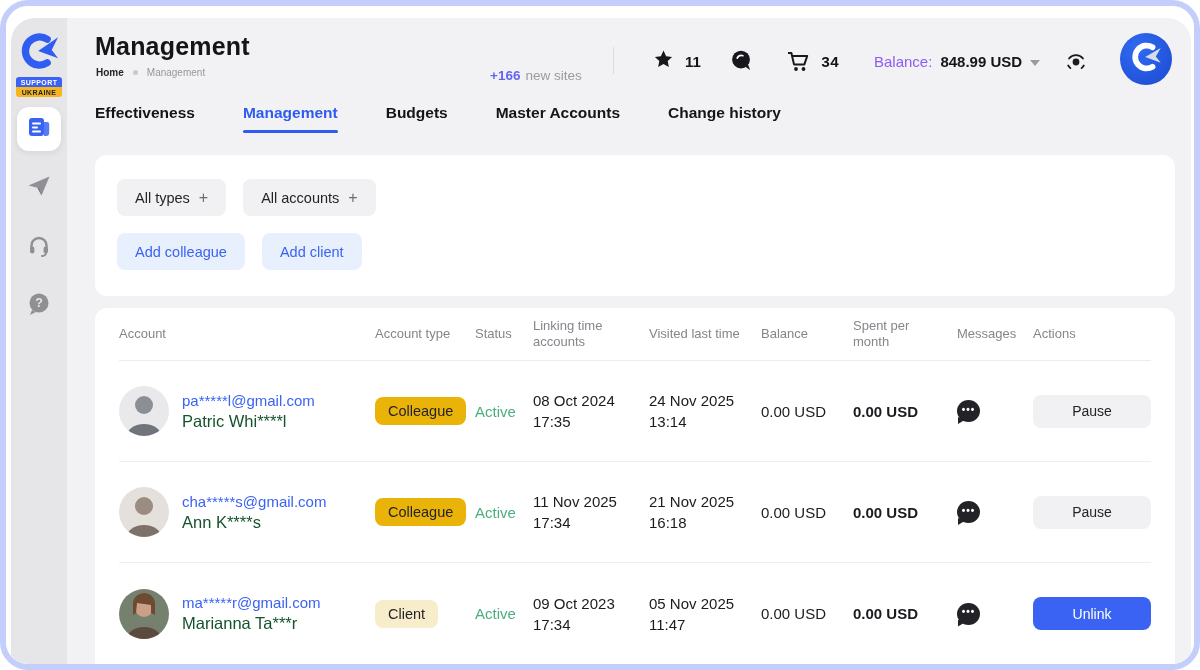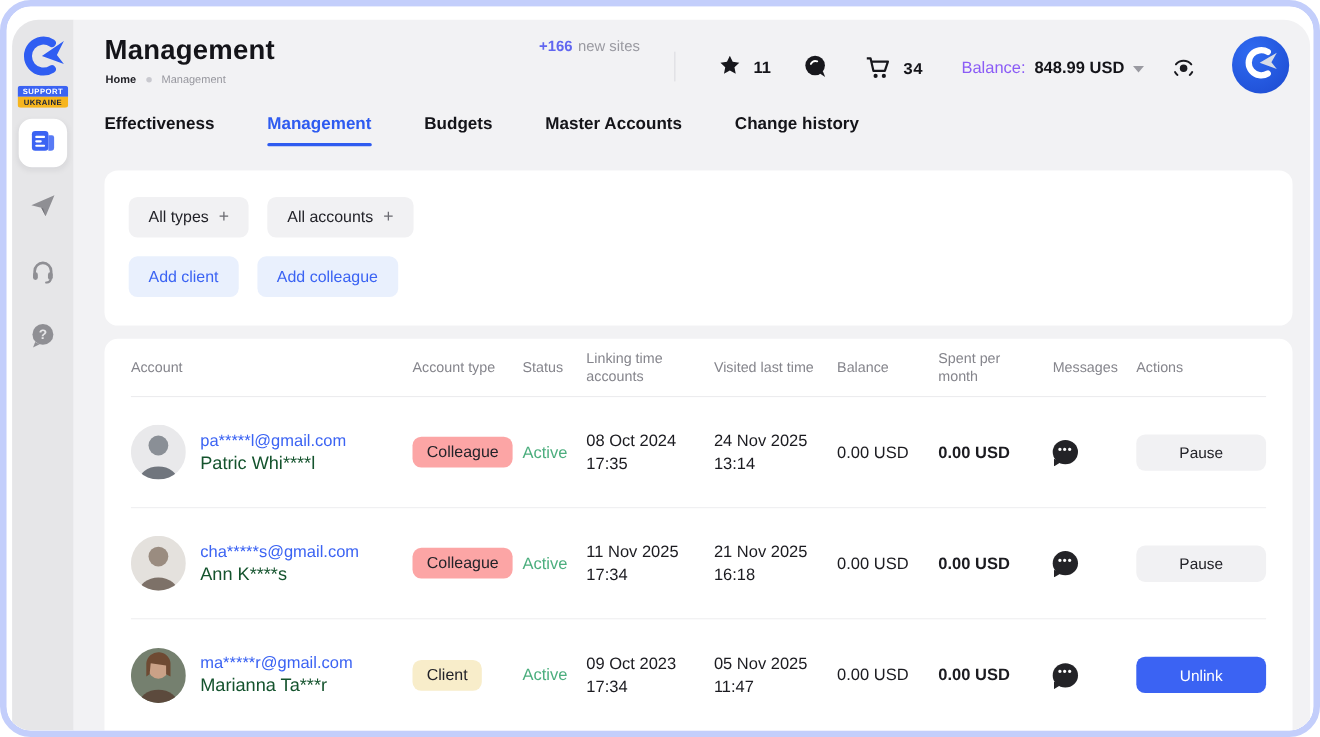--- a/index.html
+++ b/index.html
@@ -27,21 +27,21 @@
 
   
   .main { flex:1; background:#f2f2f4; border-radius:0 24px 0 0; position:relative; }
   .topbar { position:relative; height:86px; }
   .page-title { position:absolute; left:28px; top:14px; font-size:25px; font-weight:700; color:#141419; letter-spacing:.2px; }
   .breadcrumb { position:absolute; left:29px; top:49px; font-size:10px; display:flex; align-items:center; gap:9px; }
   .breadcrumb .home { color:#232329; font-weight:600; }
   .breadcrumb .sep { width:5px; height:5px; border-radius:50%; background:#c9c9cf; }
   .breadcrumb .current { color:#97979e; }
 
-  .new-sites { position:absolute; left:423px; top:16px; font-size:13.5px; color:#9a9aa1; }
+  .new-sites { position:absolute; left:423px; top:50px; font-size:13.5px; color:#9a9aa1; }
   .new-sites b { color:#6166f0; font-weight:600; margin-right:5px; }
   .divider-v { position:absolute; left:546px; top:29px; width:1px; height:27px; background:#dcdce0; }
 
   .stat { position:absolute; top:31px; display:flex; align-items:center; gap:11px; font-size:15px; font-weight:700; color:#141419; cursor:pointer; }
   .stat.star { left:586px; }
   .stat.chat { left:663px; }
   .stat.cart { left:719px;font-family:Liberation Mono, monospace; }
 
   .balance { position:absolute; left:807px; top:35px; display:flex; align-items:center; gap:8px; font-size:15px; cursor:pointer; }
   .balance .lbl { color:#8b5cf6; }
@@ -73,21 +73,21 @@
   .thead > div { font-size:13px; color:#85858c; line-height:16px; padding-right:14px; }
   .trow { height:101px; border-bottom:1px solid #efeff1; }
   .trow:last-child { border-bottom:none; }
 
   .acct { display:flex; align-items:center; gap:13px; }
   .avatar { width:50px; height:50px; border-radius:50%; overflow:hidden; flex:0 0 50px; }
   .acct-email { font-size:15px; color:#3b63f3; cursor:pointer; }
   .acct-name { font-size:16.5px; color:#14532d; margin-top:3px; }
 
   .type-badge { display:inline-block; padding:6px 13px; border-radius:8px; font-size:14.5px; color:#232329; }
-  .badge-colleague { background:#fca5a5; }
+  .badge-colleague { background:#eab308; }
   .badge-client { background:#f8edca; }
 
   .status { font-size:15px; color:#4cae7e; }
   .dt { font-size:15px; color:#1b1b20; line-height:21px; }
   .money { font-size:15px; color:#1b1b20; }
   .money.bold { font-weight:700; }
 
   .msg-icon { position:relative; width:23px; height:22px; background:#232327; border-radius:50%; display:flex; align-items:center; justify-content:center; cursor:pointer; }
   .msg-icon::after { content:""; position:absolute; left:1px; bottom:-2px; width:7px; height:7px; background:#232327; clip-path:polygon(0 100%, 0 0, 100% 40%); }
   .msg-icon span { color:#fff; font-size:10px; font-weight:700; letter-spacing:1px; line-height:1; margin-top:-3px; }
@@ -241,22 +241,22 @@
           <button class="pill neutral">
             <span>All types</span>
             <span class="plus">+</span>
           </button>
           <button class="pill neutral">
             <span>All accounts</span>
             <span class="plus">+</span>
           </button>
         </div>
         <div class="pill-row">
+          <button class="pill blue">Add colleague</button>
           <button class="pill blue">Add client</button>
-          <button class="pill blue">Add colleague</button>
         </div>
       </div>
 
       <div class="table-card">
         <div class="tgrid thead">
           <div>Account</div>
           <div>Account type</div>
           <div>Status</div>
           <div>Linking time accounts</div>
           <div>Visited last time</div>

